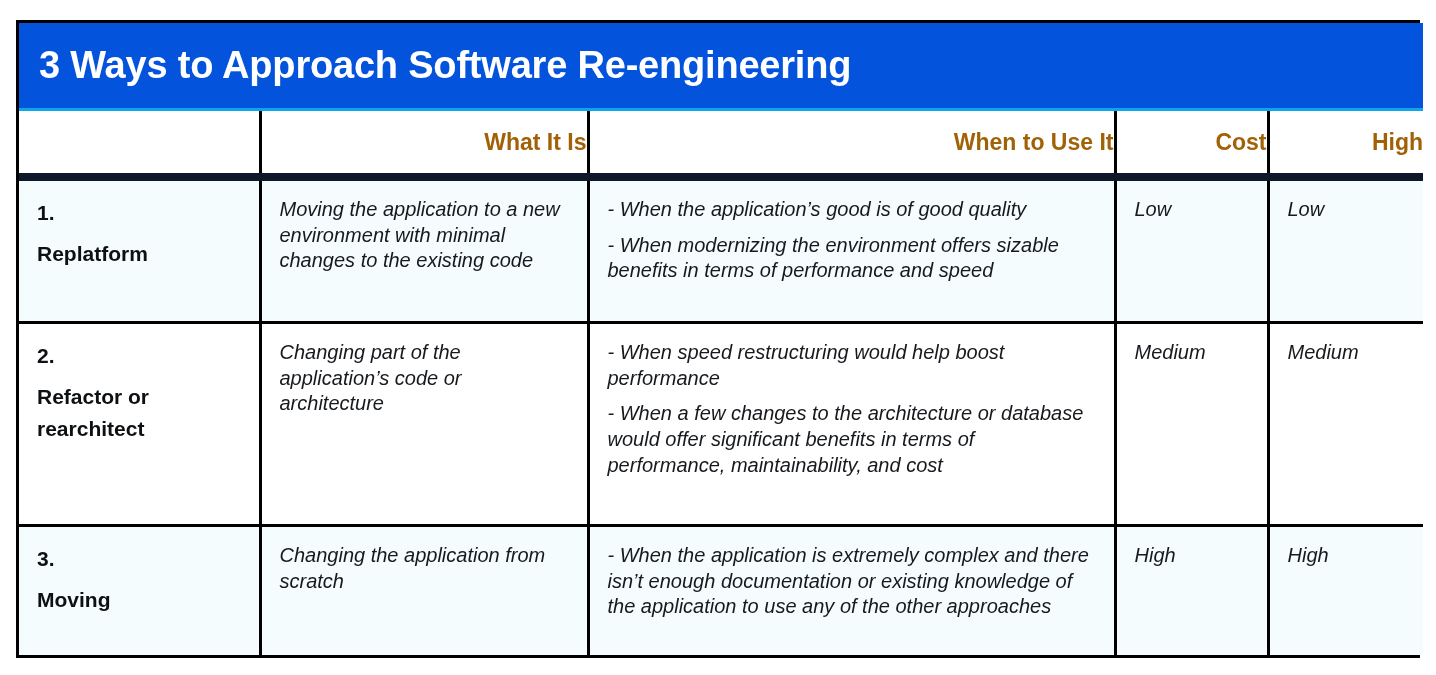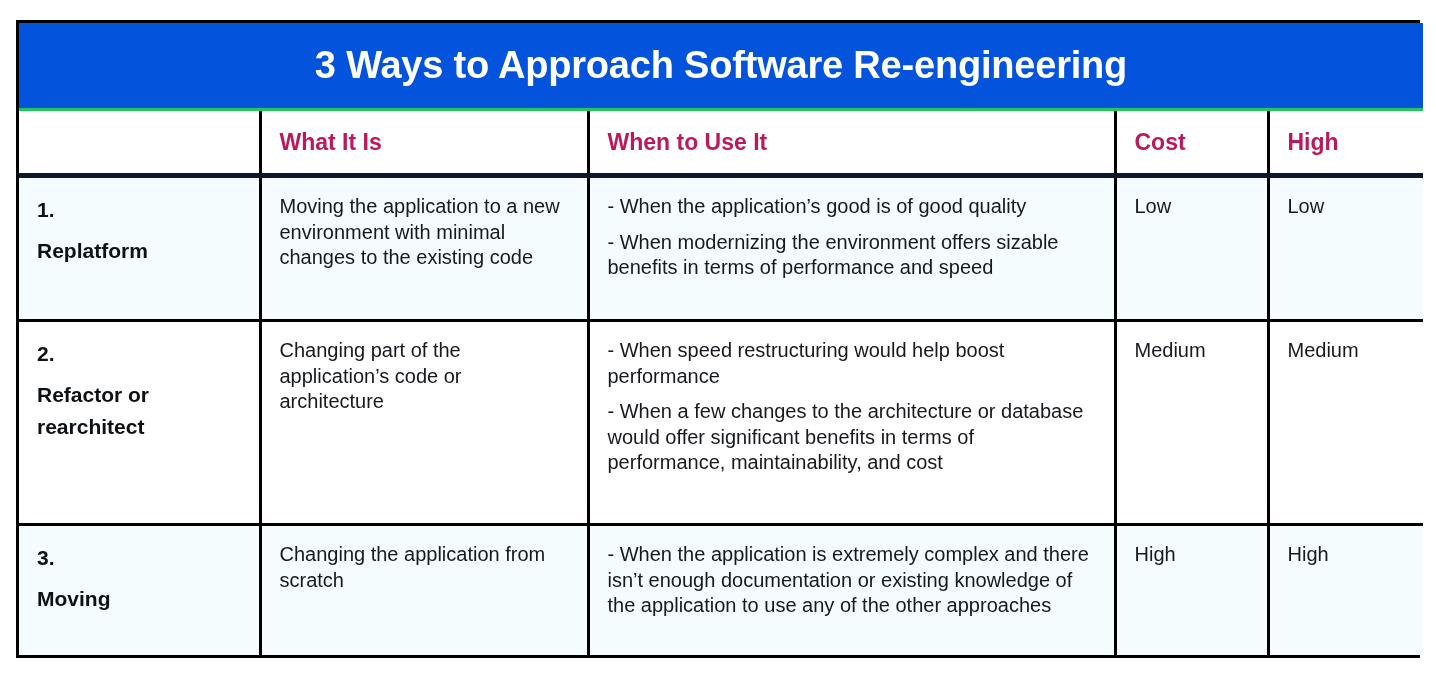--- a/index.html
+++ b/index.html
@@ -32,46 +32,46 @@
     height: 100%;
     border-collapse: collapse;
     table-layout: fixed;
   }
 
   
   .title-banner-cell {
     background: #0453dc;
     height: 85px;
     padding: 0;
-    border-bottom: 3px solid #22c55e;
-    text-align: center;
+    border-bottom: 3px solid #0ea5e9;
+    text-align: left;
     vertical-align: middle;
   }
   .title-text {
     display: block;
     color: #ffffff;
     font-size: 38px;
     font-weight: 700;
     letter-spacing: -0.2px;
     line-height: 1.1;
     padding: 0 20px;
   }
 
   
   tr.column-header-row th {
     background: #ffffff;
     height: 62px;
     padding: 0 0 0 18px;
-    text-align: left;
+    text-align: right;
     vertical-align: middle;
     font-size: 23px;
     font-weight: 700;
-    color: #be185d;
+    color: #a16207;
     border-right: 3px solid #000000;
-    border-bottom: 5px solid #0f172a;
+    border-bottom: 8px solid #0f172a;
   }
   tr.column-header-row th:last-child { border-right: none; }
   th.col-blank { }
 
   
   tbody td {
     border-right: 3px solid #000000;
     border-bottom: 3px solid #000000;
     vertical-align: top;
     padding: 16px 18px 16px 18px;
@@ -89,20 +89,21 @@
     line-height: 1.55;
     color: #0e1114;
   }
   td.cell-what,
   td.cell-when,
   td.cell-cost,
   td.cell-risk {
     font-size: 20px;
     font-weight: 400;
     line-height: 1.28;
+    font-style: italic;
   }
 
   .approach-num { display: block; }
   .approach-name { display: block; margin-top: 8px; }
 
   .para { margin: 0; }
   .para + .para { margin-top: 10px; }
 
   
   col.c-approach { width: 241px; }

